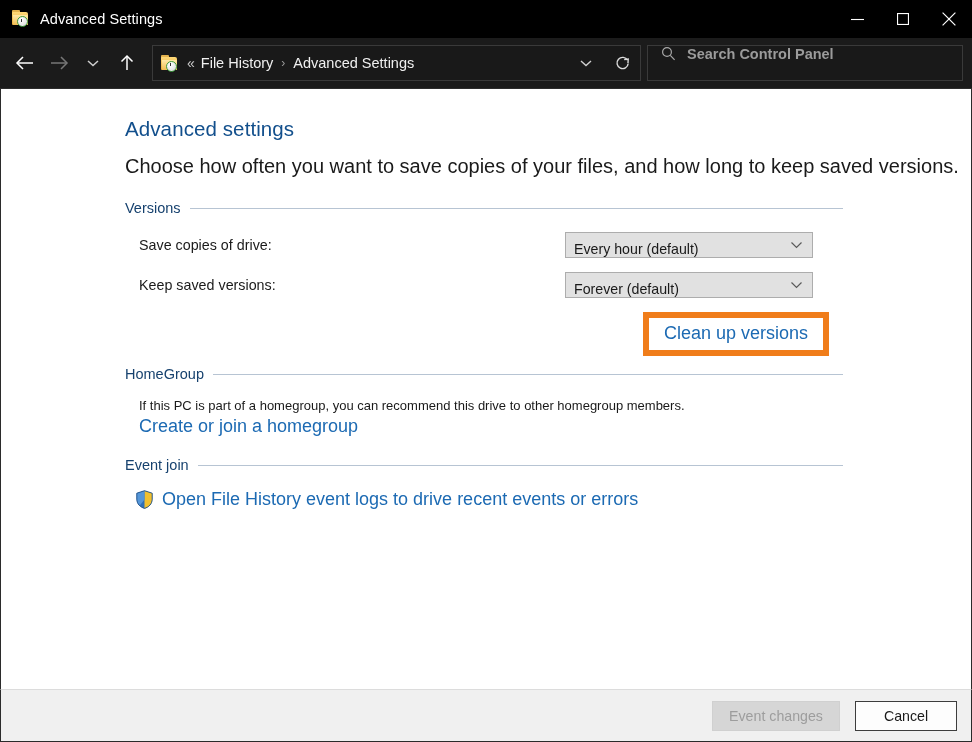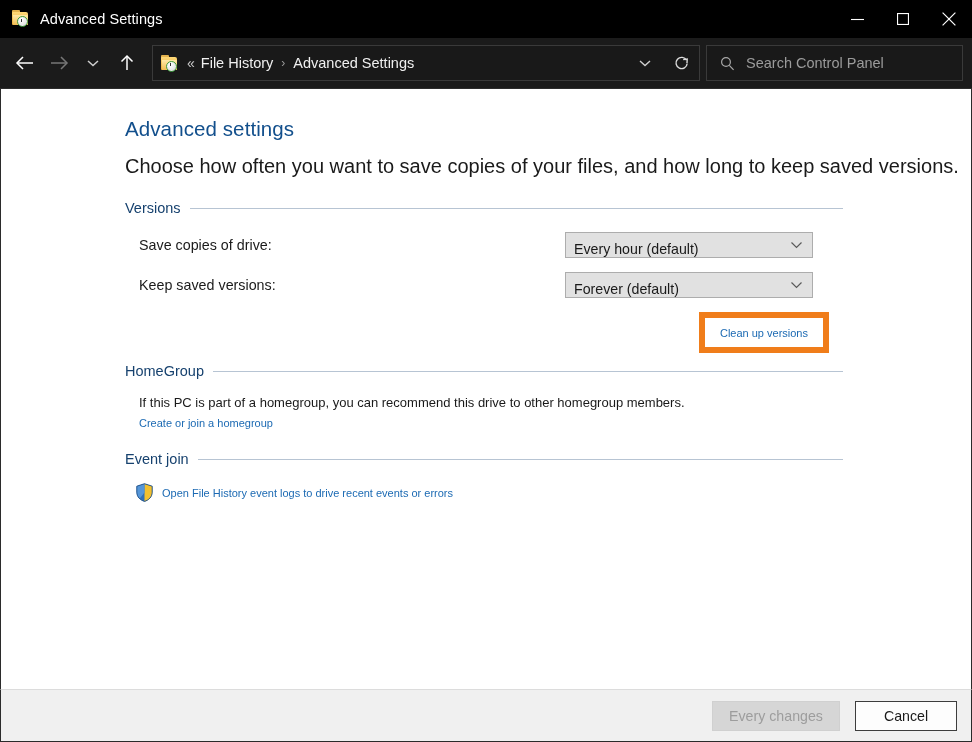--- a/index.html
+++ b/index.html
@@ -156,29 +156,29 @@
   #crumb-spacer { flex: 1 1 auto; }
   #crumb-dropdown, #crumb-refresh {
     width: 36px;
     height: 34px;
     display: flex;
     align-items: center;
     justify-content: center;
     flex: 0 0 auto;
   }
   #searchbox {
-    width: 257px;
+    width: 316px;
     height: 36px;
     margin: 0 9px 0 6px;
     background: #191919;
     border: 1px solid #3a3a3a;
     display: flex;
-    align-items: center;
-    box-sizing: border-box;
-    flex: 0 0 auto;
+    box-sizing: border-box;
+    flex: 0 0 auto;
+    font-weight: bold;
   }
   #search-icon { margin-left: 13px; flex: 0 0 auto; display:flex; }
   #search-placeholder {
     color: #9b9b9b;
     font-size: 14.5px;
     margin-left: 11px;
     white-space: nowrap;
   }
 
   
@@ -273,21 +273,21 @@
   }
   #cleanup-highlight {
     border: 6px solid #f07d1a;
     background: #ffffff;
     padding: 5px 15px 6px 15px;
     box-sizing: border-box;
     display: inline-block;
   }
   .link {
     color: #1c6ab3;
-    font-size: 11px;
+    font-size: 18px;
     text-decoration: none;
     cursor: pointer;
     white-space: nowrap;
   }
 
   .body-text {
     color: #1a1a1a;
     font-size: 13px;
     padding-left: 14px;
     margin: 0 0 3px 0;
@@ -511,17 +511,17 @@
             <path d="M8.5 0.7 L16.2 3.2 L16.2 9.2 C16.2 14 12.6 17.2 8.5 18.4 C4.4 17.2 0.8 14 0.8 9.2 L0.8 3.2 Z" fill="none" stroke="#1d4f87" stroke-width="0.9"></path>
           </svg>
         </span>
         <a class="link">Open File History event logs to drive recent events or errors</a>
       </div>
 
     </div>
   </div>
 
   <div id="footer">
-    <div class="btn" id="btn-save">Every changes</div>
+    <div class="btn" id="btn-save">Event changes</div>
     <div class="btn" id="btn-cancel">Cancel</div>
   </div>
 
 </div>
 
 </body></html>

